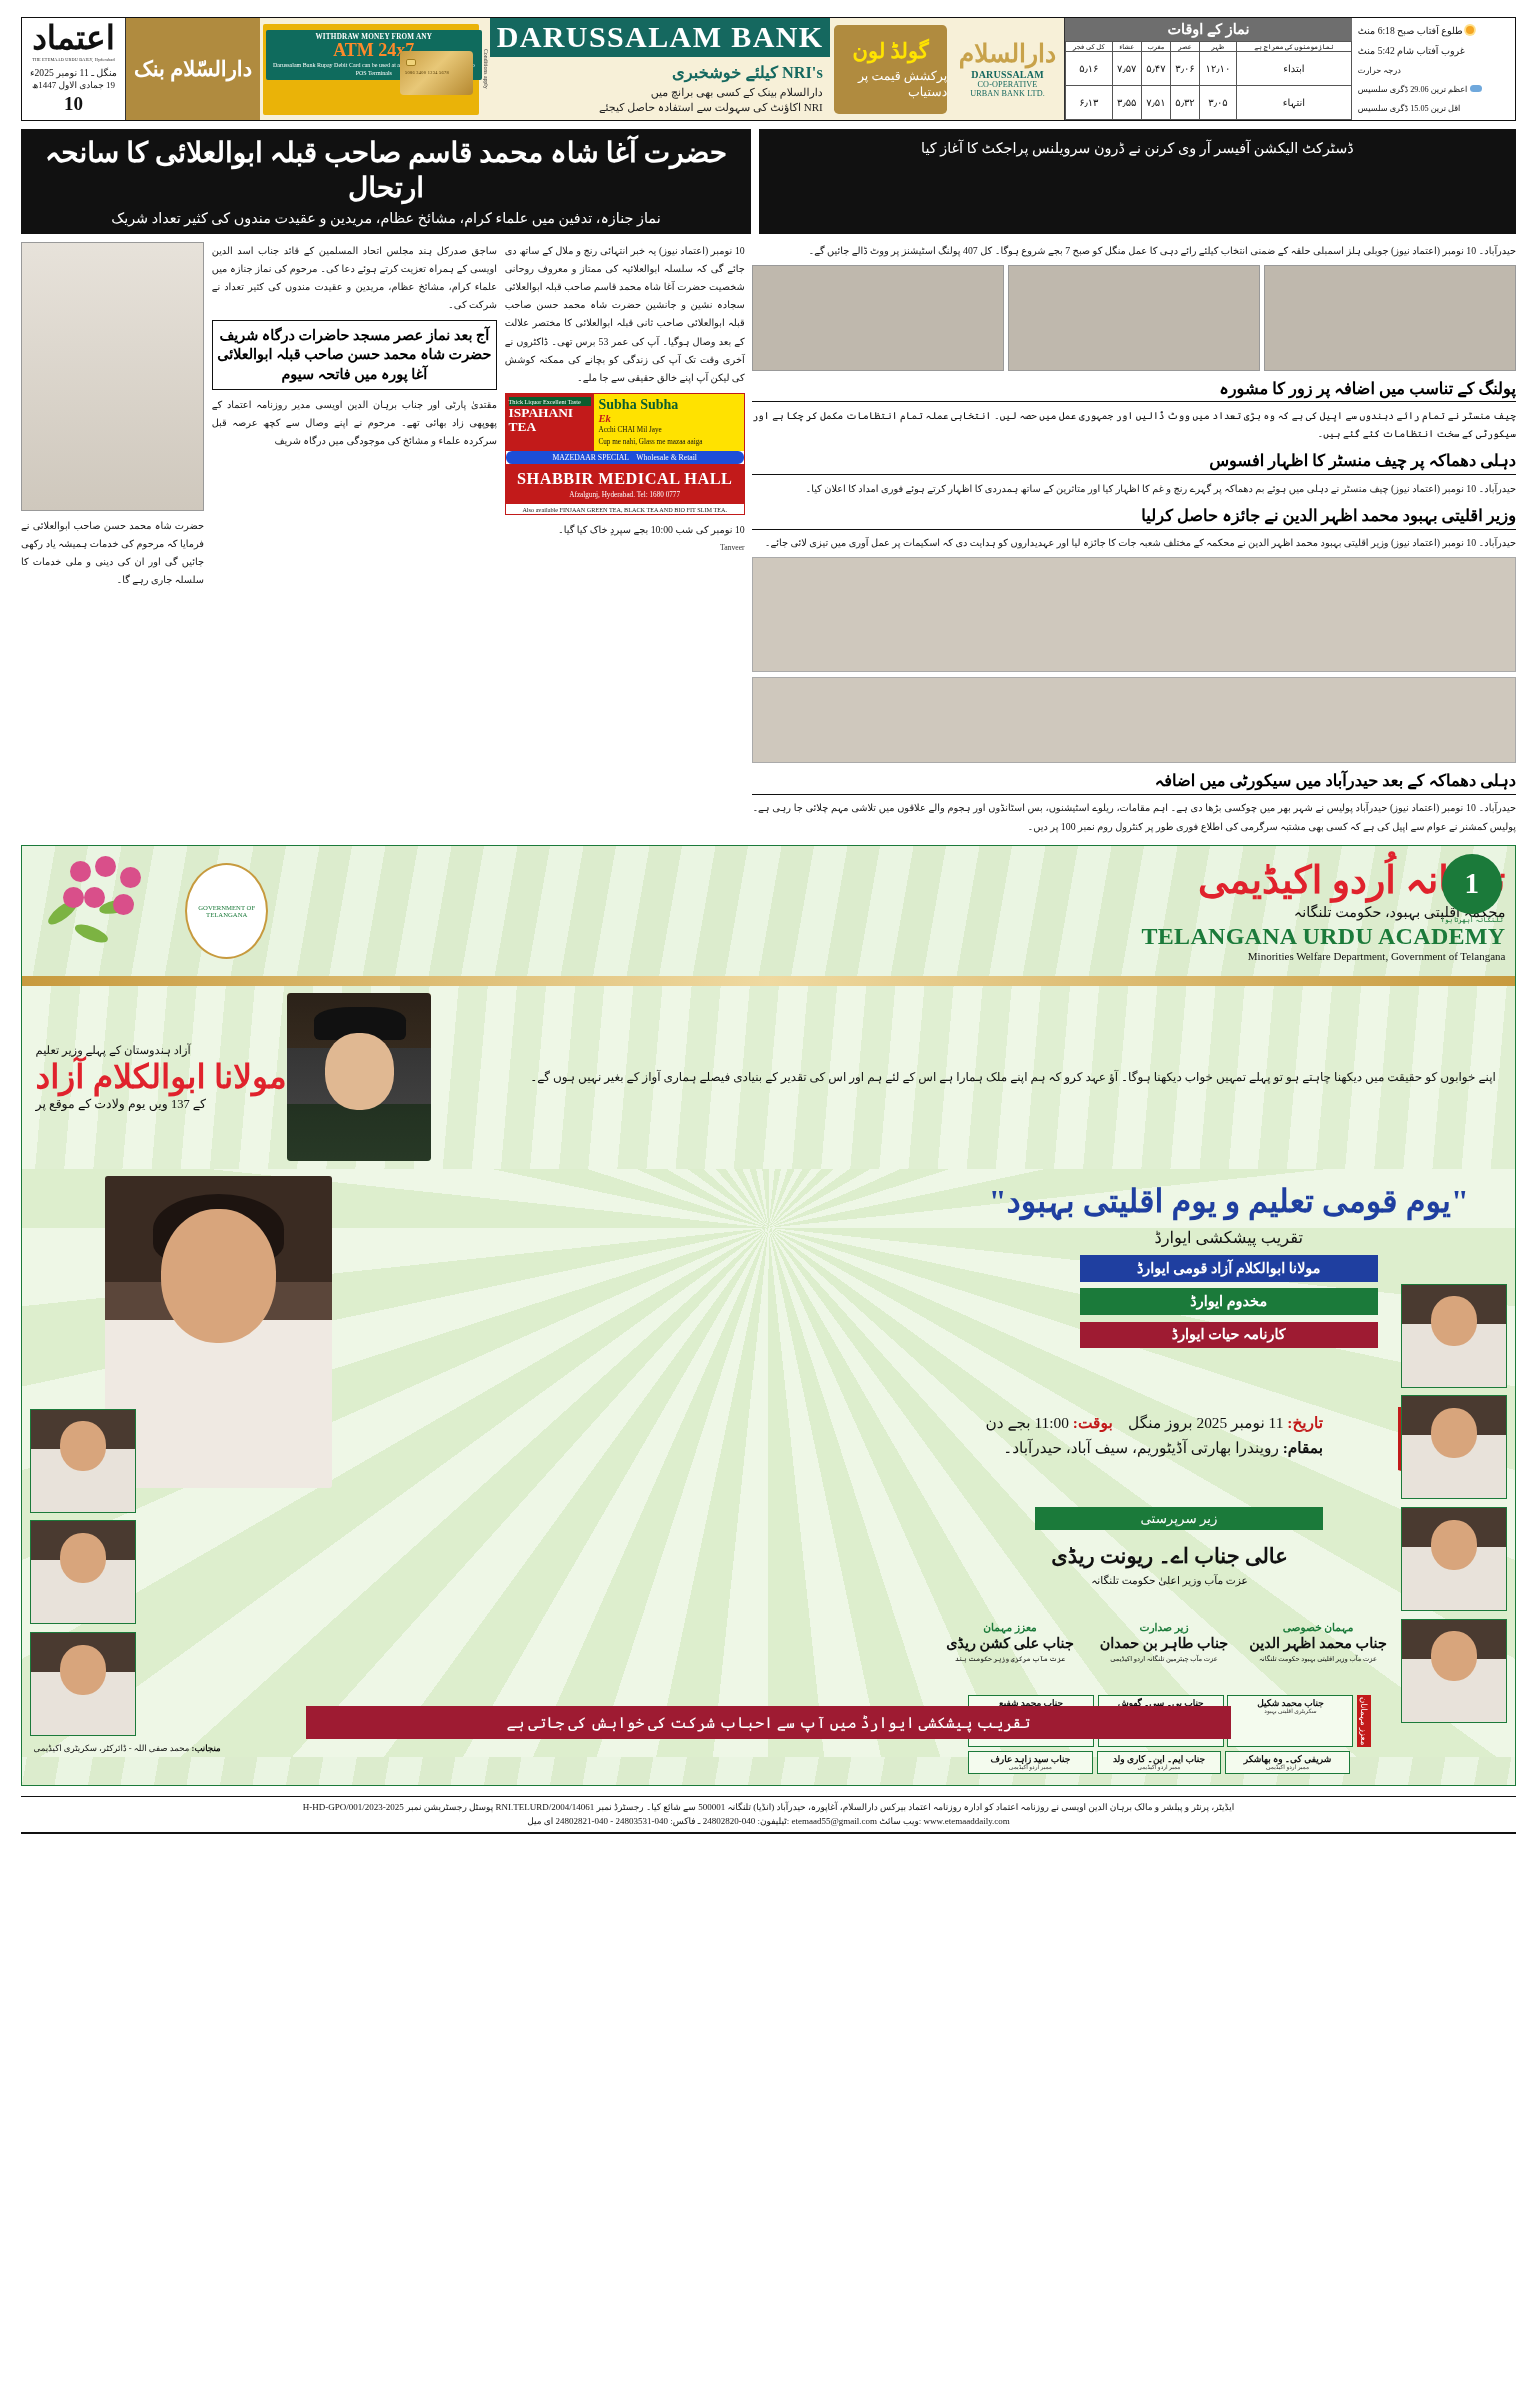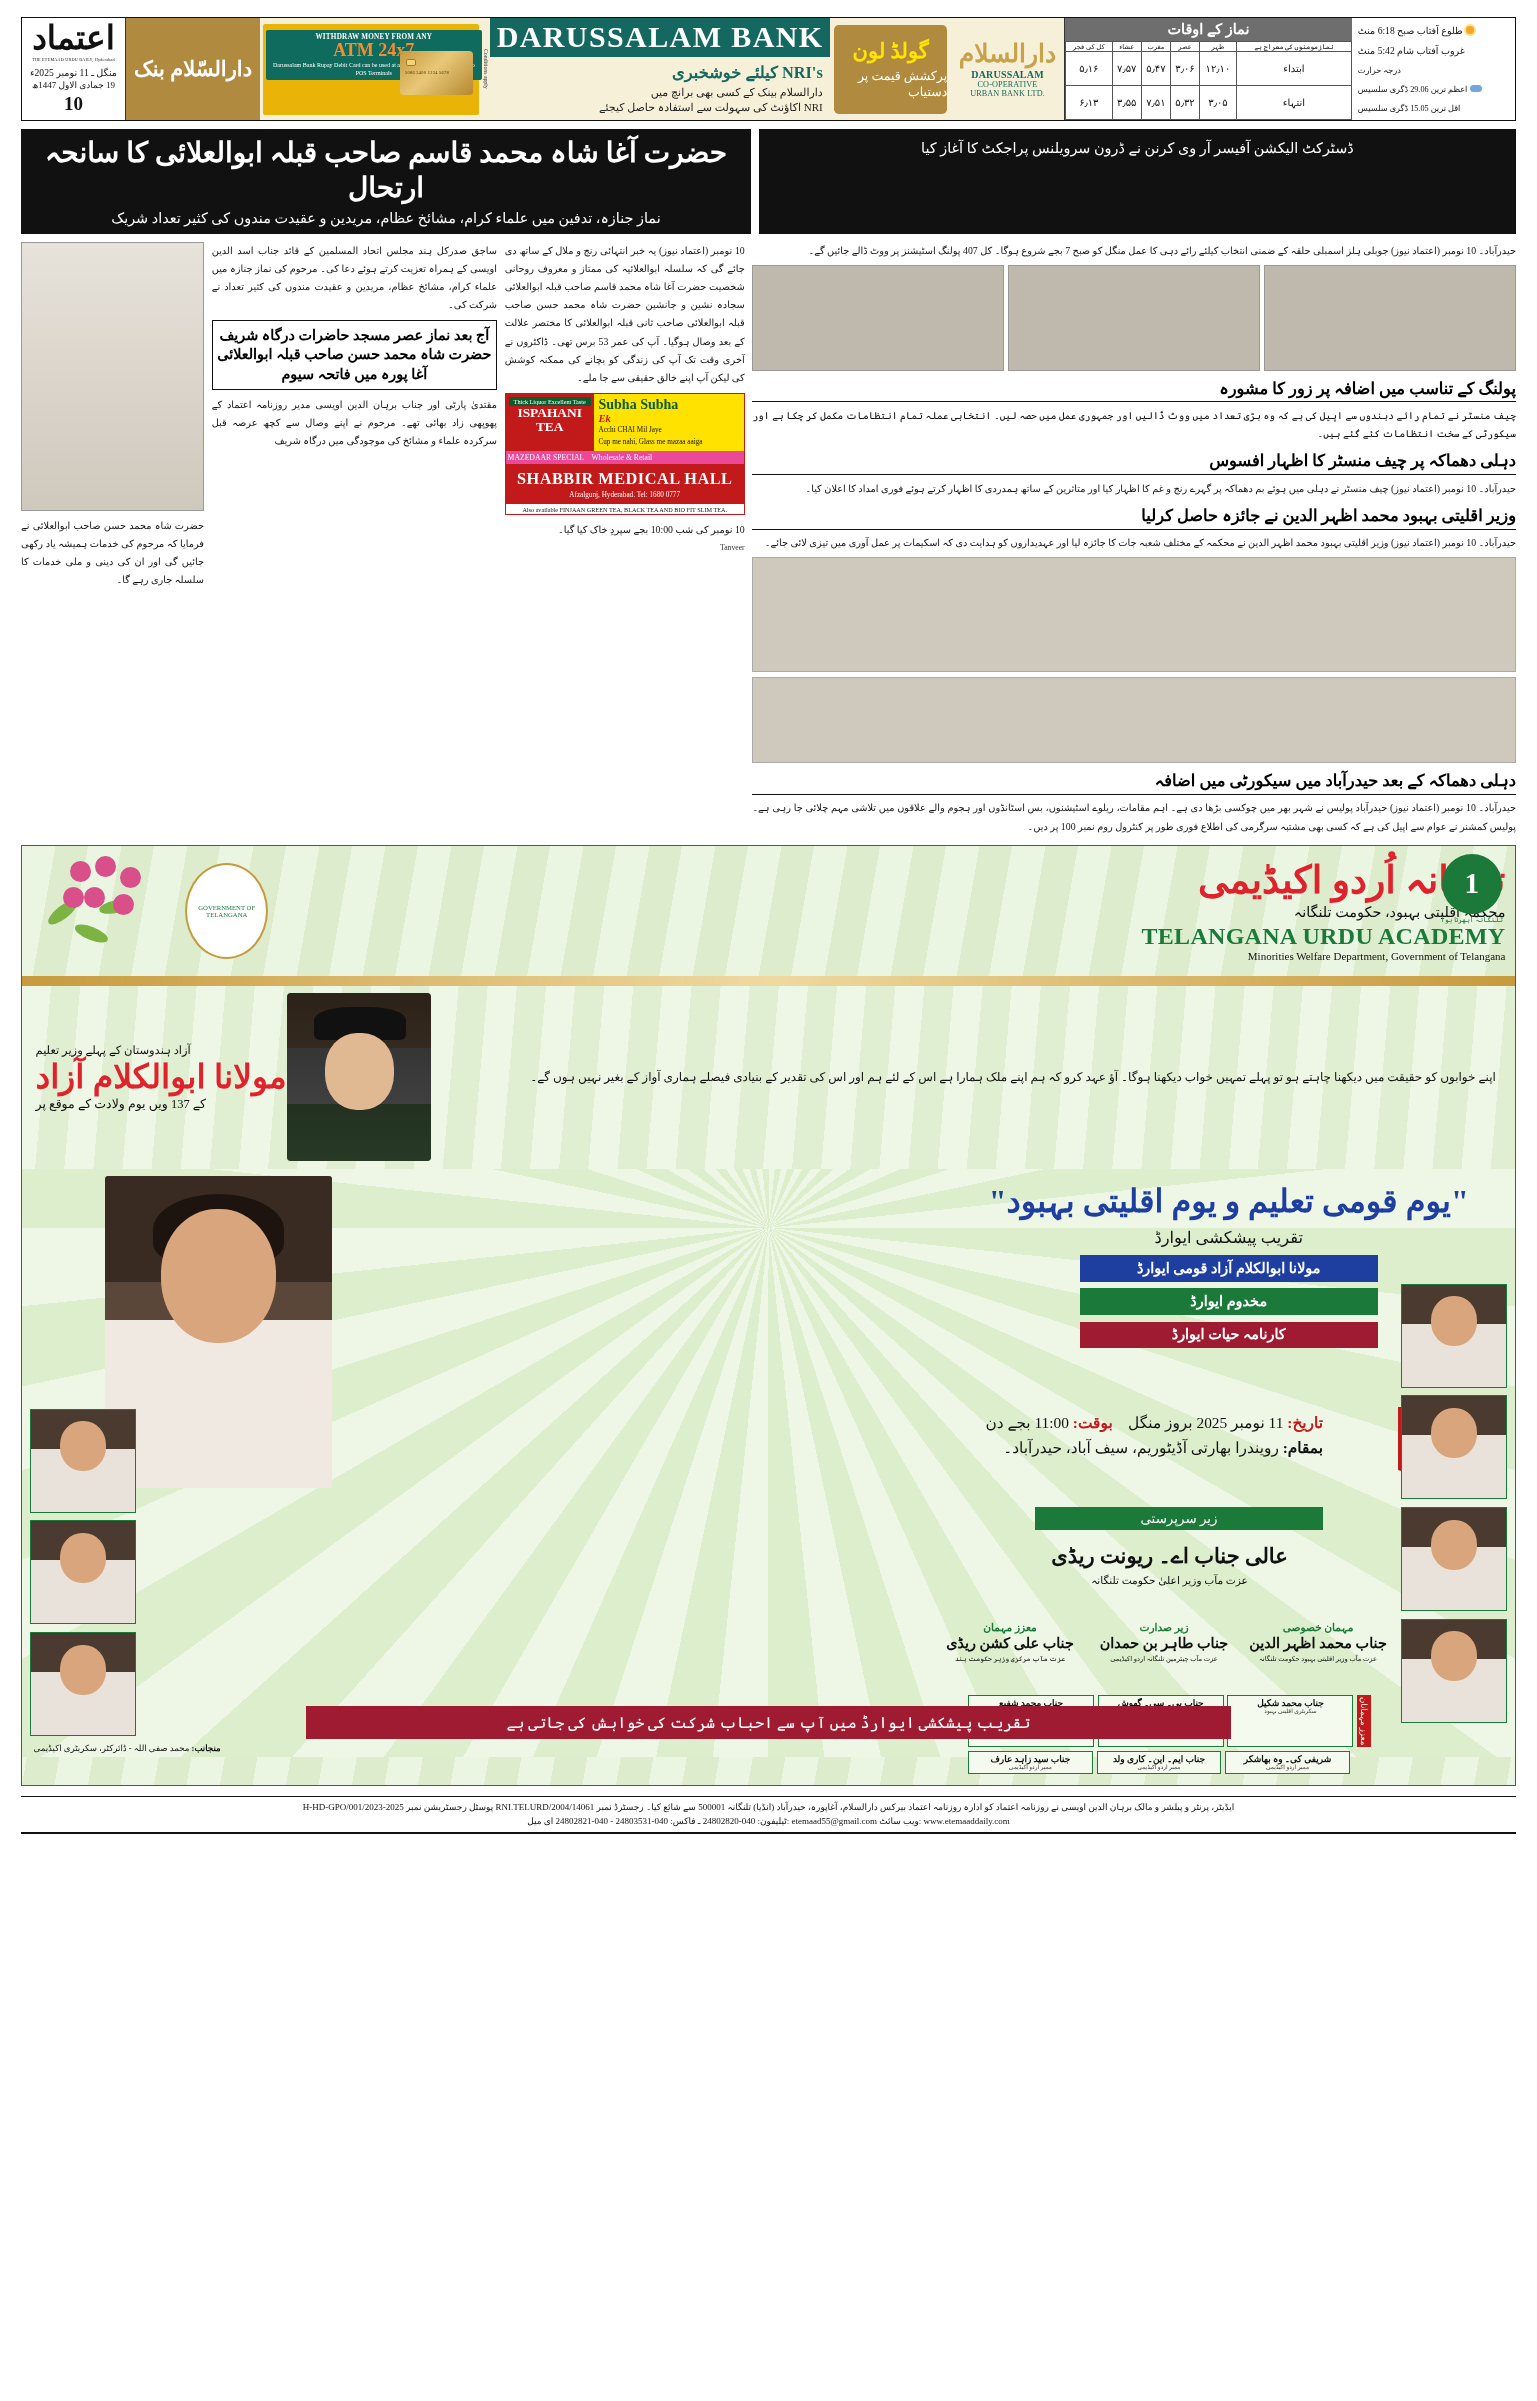--- a/index.html
+++ b/index.html
@@ -107,24 +107,24 @@
 
   .sect-head { direction:rtl; font-size:16.3px; font-weight:bold; border-bottom:1.9px solid #111; padding-bottom:2.9px; margin:7.7px 0 4.8px;}
 
   
   .tea-ad { border:1.9px solid #c21a1a; margin:5.8px 0; background:#fff; }
   .tea-top { display:flex; background:#ffe200; }
   .tea-l { flex:1; padding:3.8px 4.8px; }
   .tea-l .s1{ font-size:14px; font-weight:bold; color:#0b5d2e; direction:ltr;}
   .tea-l .s2{ font-size:10.6px; font-weight:bold; color:#c21a1a; direction:ltr; font-style:italic;}
   .tea-l .s3{ font-size:7.2px; color:#111; direction:ltr; line-height:1.35; margin-top:1.9px;}
-  .tea-r { width:88px; background:#c21a1a; color:#fff; text-align:center; padding:2.9px;}
+  .tea-r { width:88px; background:#c21a1a; color:#fff; text-align:left; padding:2.9px;}
   .tea-r .b1{ font-size:6.2px; background:#0b5d2e; padding:1px 0;}
   .tea-r .b2{ font-size:13.4px; font-weight:bold; line-height:1.05;}
-  .tea-mz { background:#ec4899; color:#fff; font-size:7.7px; padding:1.9px; direction:ltr;}
+  .tea-mz { background:#1d4ed8; color:#fff; font-size:7.7px; text-align:center; padding:1.9px; direction:ltr;border-radius:6px;}
   .med { background:#c21a1a; color:#fff; text-align:center; padding:4.8px 1.9px;}
   .med .m1{ font-size:16.3px; font-weight:bold; letter-spacing:0.5px; direction:ltr;}
   .med .m2{ font-size:7.2px; direction:ltr; margin-top:1.9px;}
   .med-note{ font-size:6.2px; text-align:center; padding:1.9px; direction:ltr; color:#111;}
 
   
   .bigad { position:relative; margin-top: 9.6px; border:1.9px solid #1b7a3a; height: 941px; overflow:hidden;
     background:
       repeating-linear-gradient(100deg, #eaf5e2 0 33px, #dceccd 33px 65px),
       #e9f4e1;

